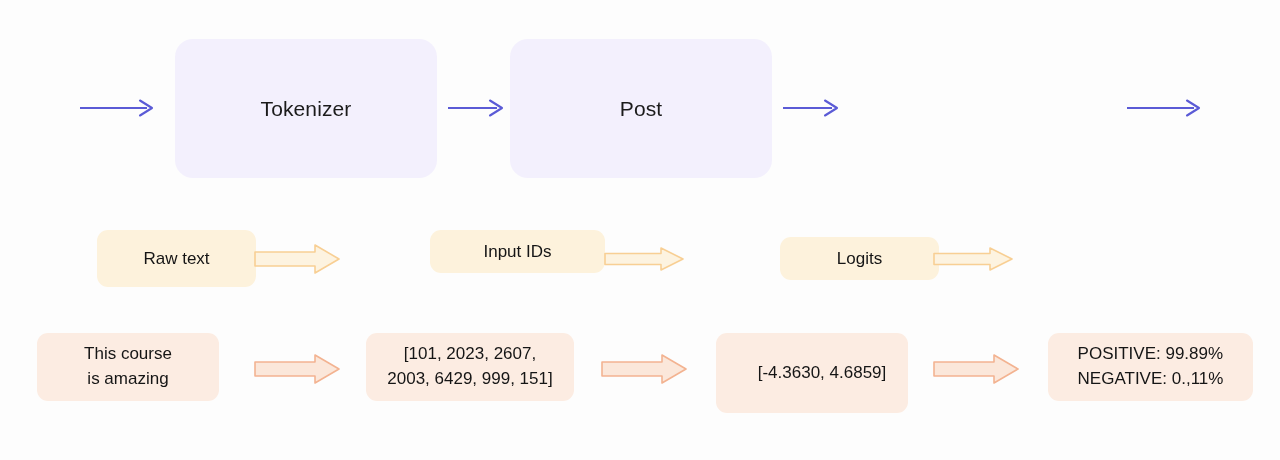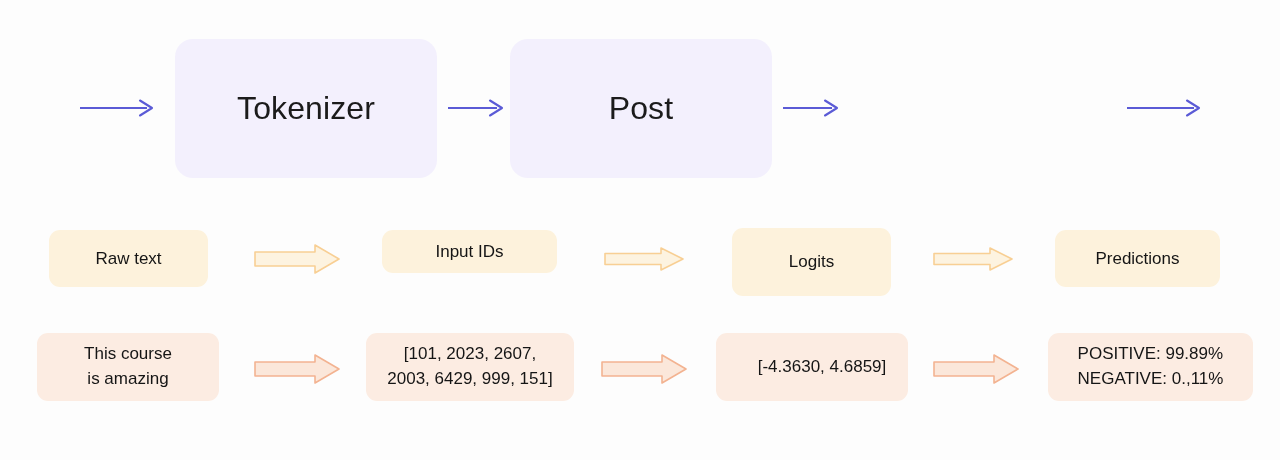--- a/index.html
+++ b/index.html
@@ -24,21 +24,21 @@
   .stage-box {
     position: absolute;
     background: #f3f0fd;
     border-radius: 18px;
     display: flex;
     align-items: center;
     justify-content: center;
     box-sizing: border-box;
   }
   .stage-label {
-    font-size: 32px;
+    font-size: 21px;
     color: #1b1b1b;
     font-weight: 400;
     letter-spacing: 0.1px;
     line-height: 1.1;
     white-space: nowrap;
   }
 
   
   .line-arrow {
     position: absolute;
@@ -47,20 +47,21 @@
 
   
   .name-box {
     position: absolute;
     background: #fdf2dc;
     border-radius: 11px;
     display: flex;
     align-items: center;
     justify-content: center;
     box-sizing: border-box;
+    margin-left: 48px;
   }
   .name-label {
     font-size: 17px;
     color: #151515;
     line-height: 1.15;
     white-space: nowrap;
   }
 
   
   .value-box {
@@ -133,51 +134,48 @@
   </svg>
 
   <div class="name-box" style="left:382px; top:230px; width:175px; height:43px;">
     <span class="name-label">Input IDs</span>
   </div>
 
   <svg class="block-arrow" style="left:603px; top:246px;" width="82" height="26" viewBox="0 0 82 26">
     <path d="M2 7.5 H58 V2 L80 13 L58 24 V18.5 H2 Z" fill="#fdf3e0" stroke="#f8cf94" stroke-width="1.6" stroke-linejoin="round"></path>
   </svg>
 
-  <div class="name-box" style="left:732px; top:228px; width:159px; height:68px;">
+  <div class="name-box" style="left:732px; top:237px; width:159px; height:43px;">
     <span class="name-label">Logits</span>
   </div>
 
   <svg class="block-arrow" style="left:932px; top:246px;" width="82" height="26" viewBox="0 0 82 26">
     <path d="M2 7.5 H58 V2 L80 13 L58 24 V18.5 H2 Z" fill="#fdf3e0" stroke="#f8cf94" stroke-width="1.6" stroke-linejoin="round"></path>
   </svg>
 
-  <div class="name-box" style="left:1055px; top:230px; width:165px; height:57px;">
-    <span class="name-label">Predictions</span>
-  </div>
 
   <div class="value-box" style="left:37px; top:333px; width:182px; height:68px;">
     <span class="value-label">This course
 is amazing</span>
   </div>
 
   <svg class="block-arrow" style="left:253px; top:353px;" width="88" height="32" viewBox="0 0 88 32">
     <path d="M2 9 H62 V2 L86 16 L62 30 V23 H2 Z" fill="#fbe7da" stroke="#f3b391" stroke-width="1.6" stroke-linejoin="round"></path>
   </svg>
 
   <div class="value-box" style="left:366px; top:333px; width:208px; height:68px;">
     <span class="value-label">[101, 2023, 2607,
 2003, 6429, 999, 151]</span>
   </div>
 
   <svg class="block-arrow" style="left:600px; top:353px;" width="88" height="32" viewBox="0 0 88 32">
     <path d="M2 9 H62 V2 L86 16 L62 30 V23 H2 Z" fill="#fbe7da" stroke="#f3b391" stroke-width="1.6" stroke-linejoin="round"></path>
   </svg>
 
-  <div class="value-box" style="left:716px; top:333px; width:192px; height:68px;padding-left:30px;">
+  <div class="value-box" style="left:716px; top:333px; width:192px; height:80px;padding-left:30px;">
     <span class="value-label">[-4.3630, 4.6859]</span>
   </div>
 
   <svg class="block-arrow" style="left:932px; top:353px;" width="88" height="32" viewBox="0 0 88 32">
     <path d="M2 9 H62 V2 L86 16 L62 30 V23 H2 Z" fill="#fbe7da" stroke="#f3b391" stroke-width="1.6" stroke-linejoin="round"></path>
   </svg>
 
   <div class="value-box" style="left:1035px; top:333px; width:205px; height:68px;margin-left:13px;">
     <span class="value-label left-align">POSITIVE: 99.89%
 NEGATIVE: 0.,11%</span>

